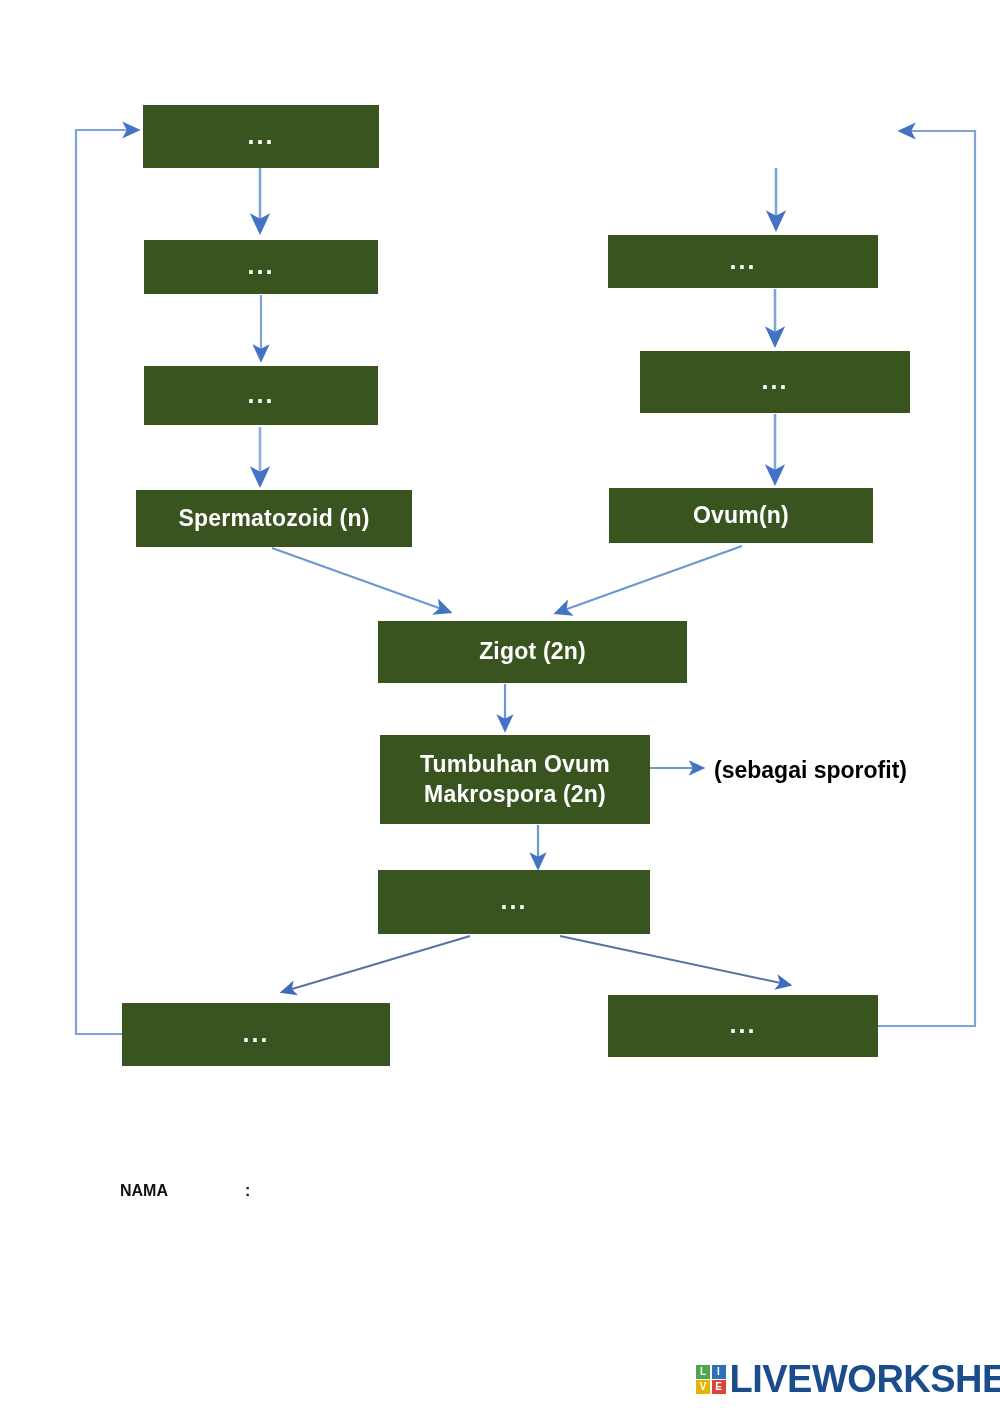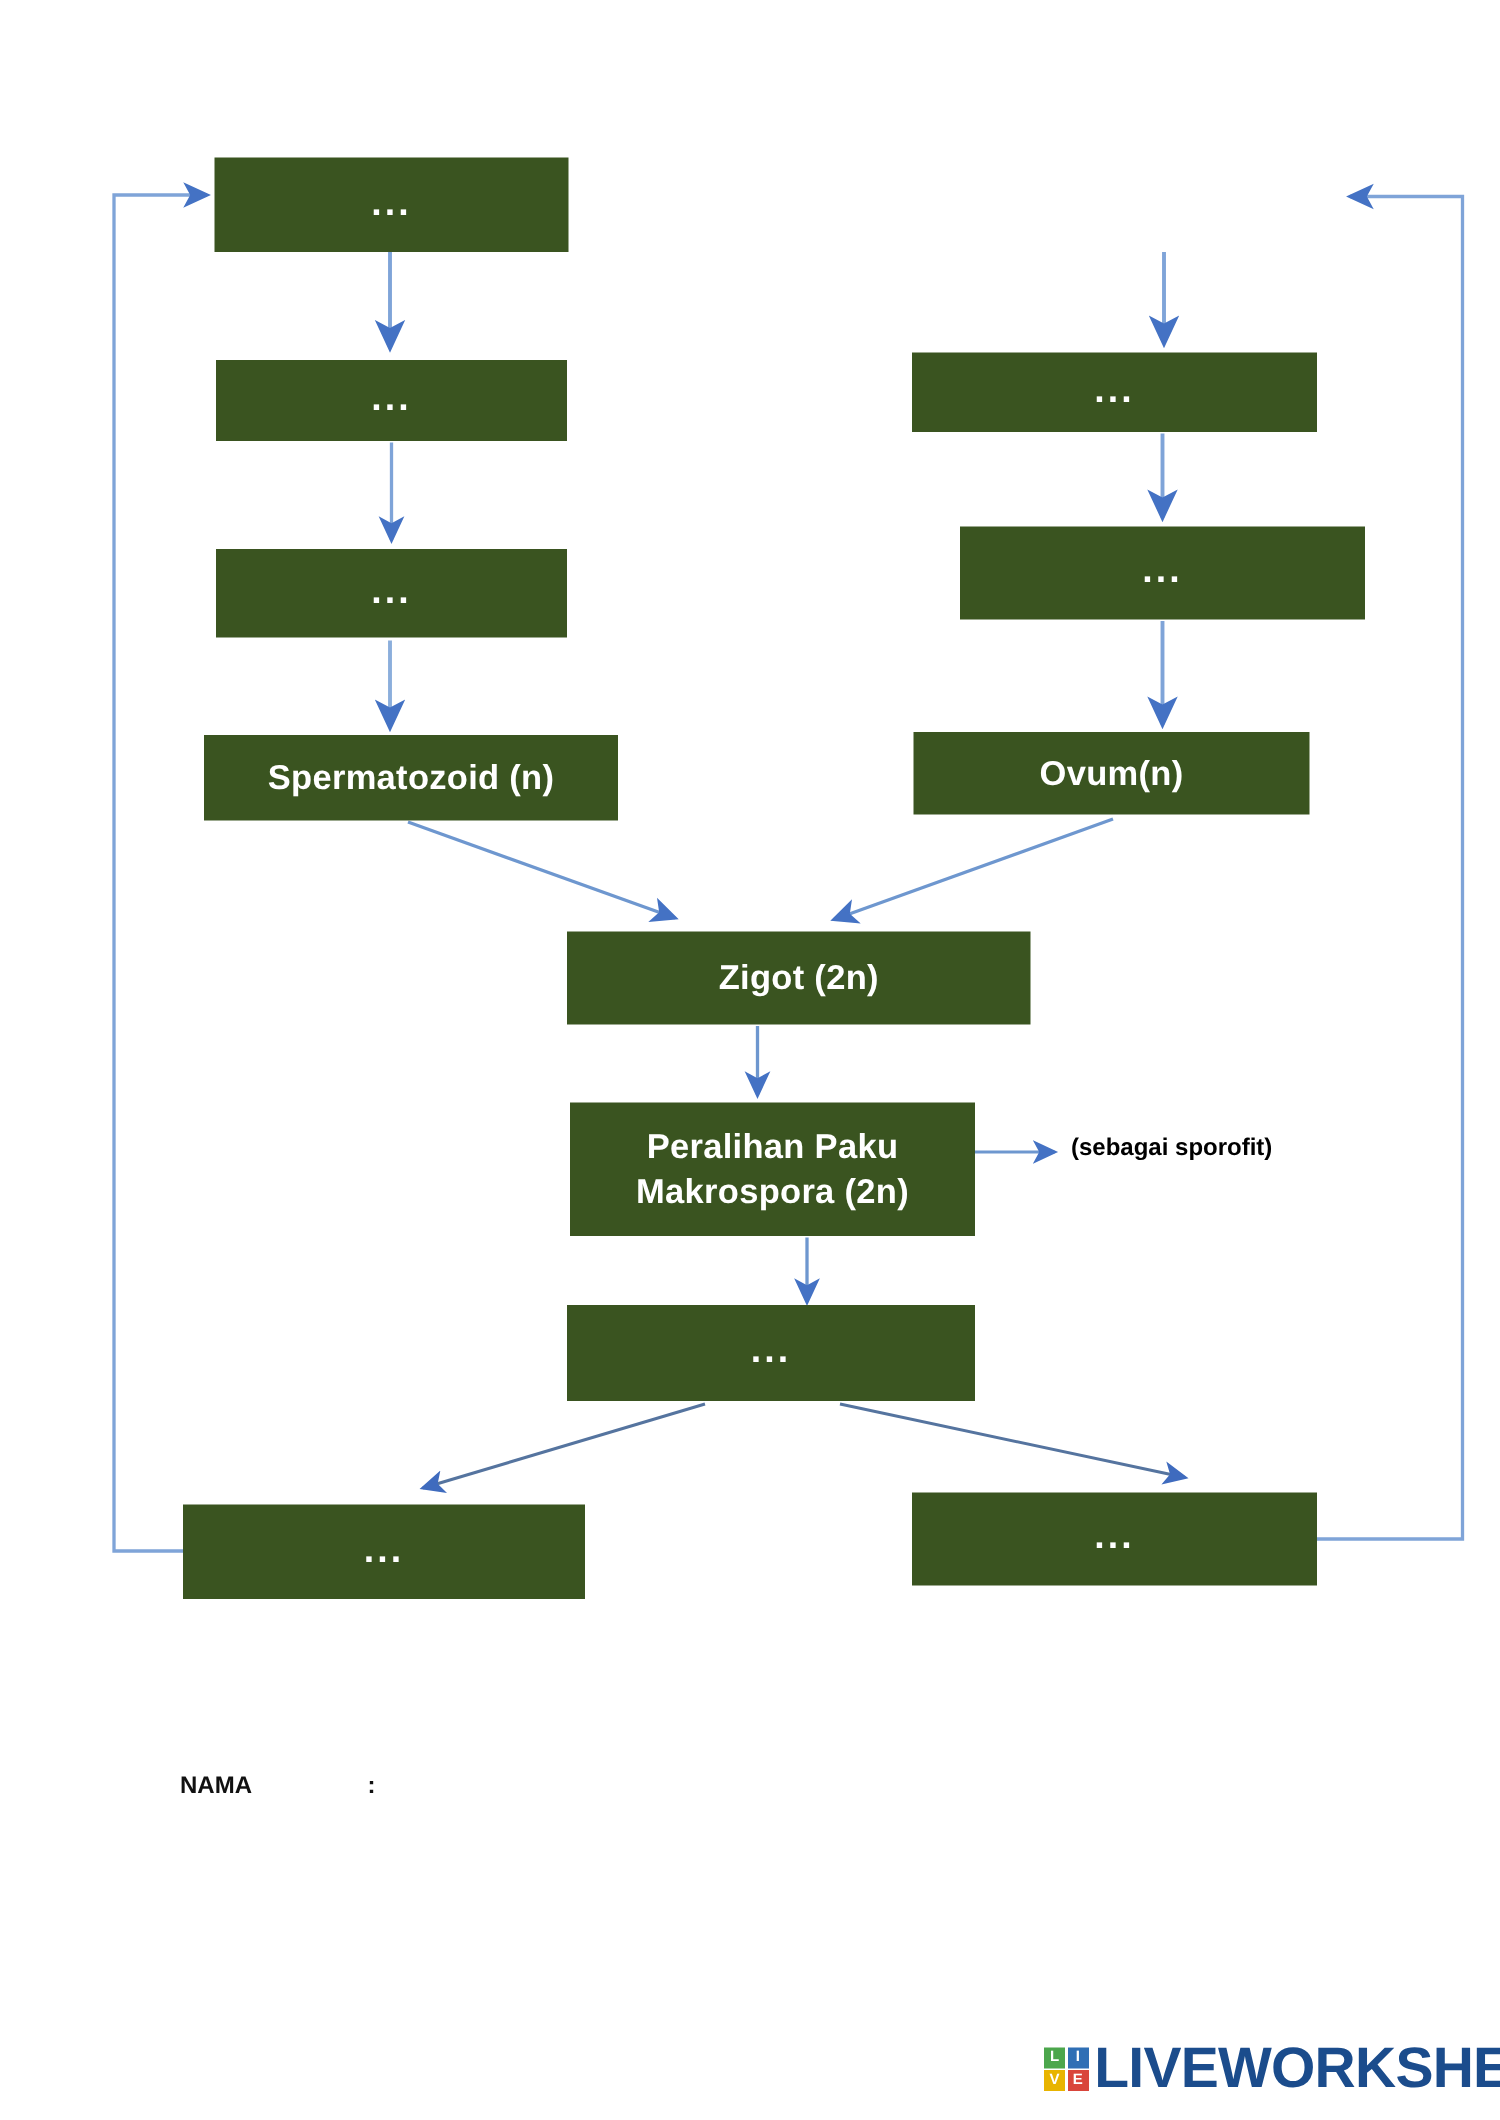--- a/index.html
+++ b/index.html
@@ -46,21 +46,21 @@
     z-index: 2;
   }
   .box.blank {
     font-size: 25px;
     letter-spacing: 2px;
     padding-bottom: 6px;
   }
   .note-label {
     position: absolute;
     font-weight: bold;
-    font-size: 16px;
+    font-size: 23px;
     color: #000000;
     white-space: nowrap;
     z-index: 2;
   }
   .caption {
     position: absolute;
     font-weight: bold;
     font-size: 15px;
     color: #000000;
     white-space: nowrap;
@@ -222,21 +222,21 @@
 
   <div class="box" style="left:609px; top:488px; width:264px; height:55px;">
     <span>Ovum(n)</span>
   </div>
 
   <div class="box" style="left:378px; top:621px; width:309px; height:62px;">
     <span>Zigot (2n)</span>
   </div>
 
   <div class="box" style="left:380px; top:735px; width:270px; height:89px; flex-direction:column;">
-    <span>Peralihan Paku</span>
+    <span>Tumbuhan Ovum</span>
     <span>Makrospora (2n)</span>
   </div>
 
   <div class="note-label" style="left:714px; top:757px;">
     <span>(sebagai sporofit)</span>
   </div>
 
   <div class="box blank" style="left:378px; top:870px; width:272px; height:64px;">
     <span>...</span>
   </div>

